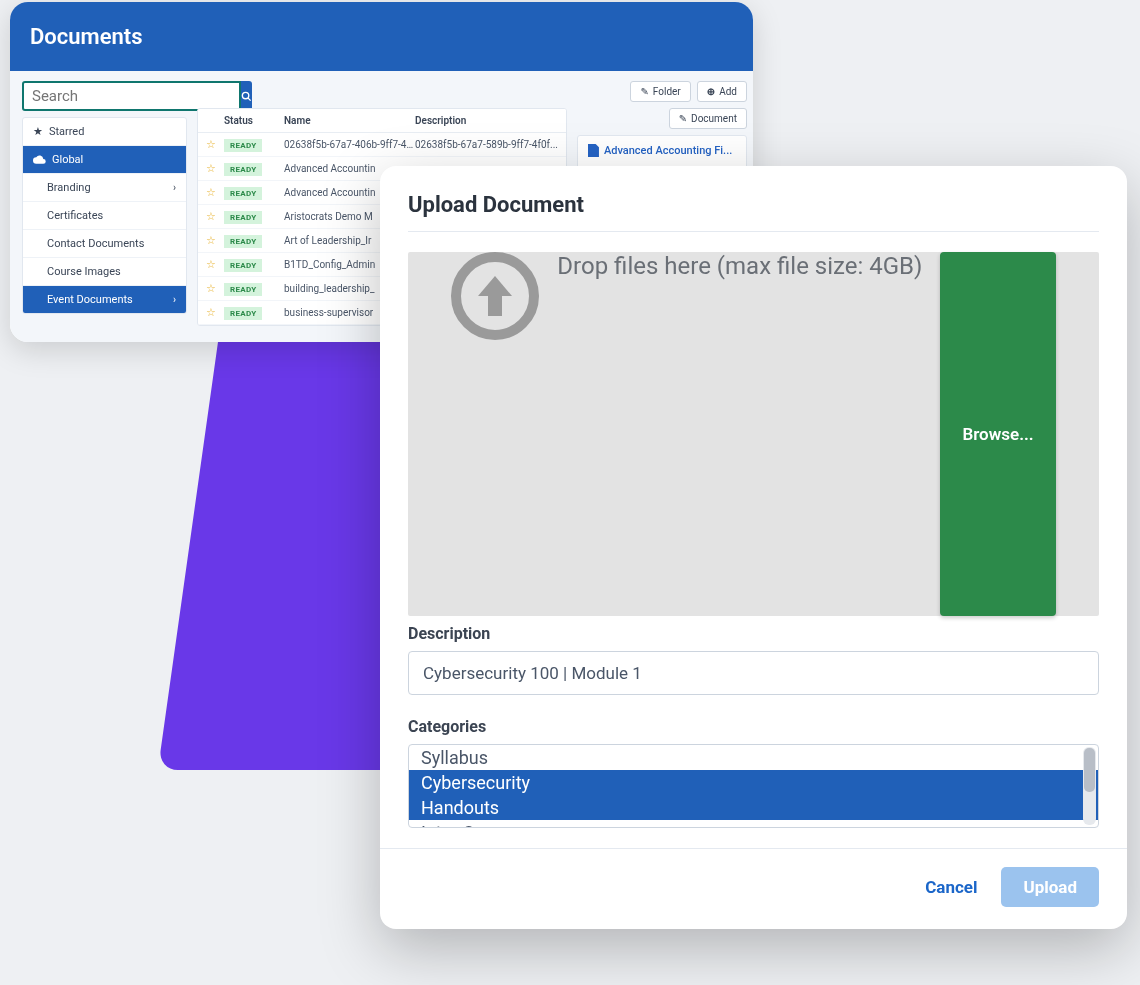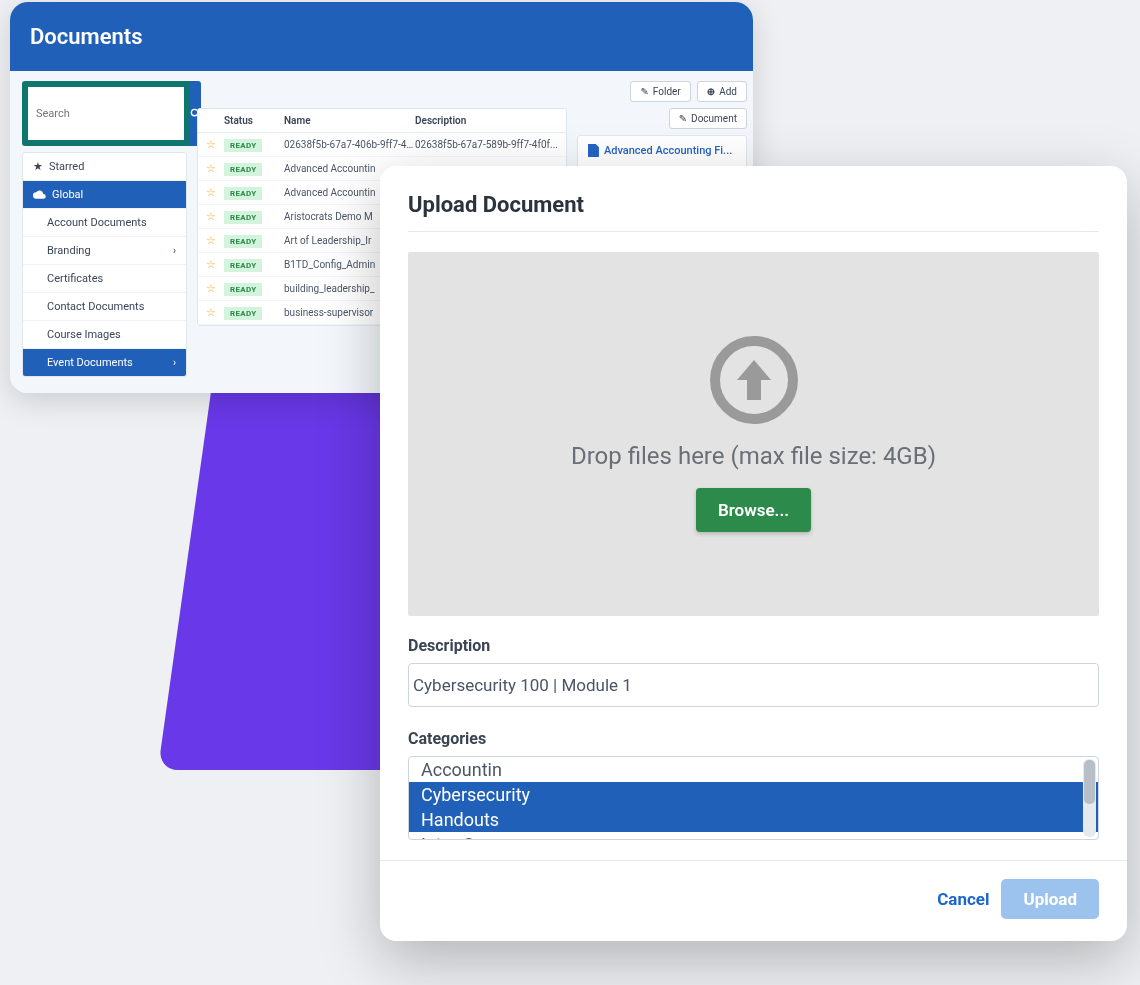--- a/index.html
+++ b/index.html
@@ -3,21 +3,21 @@
 <meta charset="utf-8">
 <style>
 *{box-sizing:border-box;margin:0;padding:0;font-family:-apple-system,BlinkMacSystemFont,"Segoe UI",Roboto,Arial,sans-serif}
 body{background:#eef0f3;width:1140px;height:985px;position:relative;overflow:hidden}
 .purple-bg{position:absolute;left:200px;top:170px;width:640px;height:600px;background:#6938e8;transform:skewX(-8deg);border-radius:20px}
 .docs-window{position:absolute;left:10px;top:2px;width:743px;background:#fff;border-radius:18px;overflow:hidden;box-shadow:0 8px 30px rgba(0,0,0,.15)}
 .docs-header{background:#2060b8;color:#fff;padding:22px 20px;font-size:22px;font-weight:600}
 .docs-body{background:#f3f6fa;padding:10px 12px 16px 12px;display:flex;gap:10px}
 .sidebar{width:165px;flex-shrink:0}
 .search-row{display:flex;margin-bottom:6px}
-.search-input{flex:1;border:6px solid #0f766e;border-radius:3px 0 0 3px;padding:20px 8px;font-size:11px;color:#5a6675}
+.search-input{flex:1;border:2px solid #0f766e;border-radius:3px 0 0 3px;padding:4px 8px;font-size:15px;color:#5a6675}
 .search-btn{width:26px;background:#2060b8;border:none;border-radius:0 3px 3px 0;color:#fff;display:flex;align-items:center;justify-content:center;cursor:pointer}
 .nav-list{background:#fff;border:1px solid #e1e7ef;border-radius:3px;overflow:hidden}
 .nav-item{padding:7px 10px;font-size:11px;color:#3a4556;border-bottom:1px solid #eef2f7;display:flex;align-items:center;gap:6px;cursor:pointer}
 .nav-item:last-child{border-bottom:none}
 .nav-item.active{background:#2060b8;color:#fff}
 .nav-item.selected{background:#2060b8;color:#fff}
 .nav-item .chev{margin-left:auto;font-size:10px}
 .nav-sub{padding-left:24px}
 .main-col{flex:1;display:flex;gap:10px}
 .table-panel{flex:1;background:#fff;border:1px solid #e1e7ef;border-radius:3px;overflow:hidden}
@@ -33,35 +33,35 @@
 .ready-badge{background:#d4f3dc;color:#2c8a4a;font-size:8px;font-weight:700;padding:2px 6px;border-radius:0;letter-spacing:.3px}
 .cell{white-space:nowrap;overflow:hidden;text-overflow:ellipsis}
 .preview-panel{width:170px;background:#fff;border:1px solid #e1e7ef;border-radius:3px;padding:8px 10px}
 .preview-title{font-size:11px;color:#2563c4;font-weight:500;display:flex;align-items:center;gap:5px;margin-bottom:8px}
 .preview-fname{font-size:10px;color:#5a6675}
 .file-icon{width:11px;height:13px;background:#2563c4;clip-path:polygon(0 0,70% 0,100% 25%,100% 100%,0 100%)}
 
 .modal{position:absolute;left:380px;top:166px;width:747px;background:#fff;border-radius:16px;box-shadow:0 20px 60px rgba(0,0,0,.25);padding:26px 28px 22px 28px}
 .modal h2{font-size:22px;font-weight:700;color:#2b333e;margin-bottom:14px}
 .modal hr{border:none;border-top:1px solid #e4e9f0;margin-bottom:20px}
-.dropzone{background:#e3e3e3;border-radius:2px;height:364px;display:flex;flex-direction:column;align-items:center;justify-content:center;gap:18px;margin-bottom:20px}
+.dropzone{background:#e3e3e3;border-radius:2px;height:364px;display:flex;flex-direction:row;justify-content:center;gap:18px;margin-bottom:8px}
 .up-circle{width:88px;height:88px;border:10px solid #9a9a9a;border-radius:50%;display:flex;align-items:center;justify-content:center}
 .up-arrow{width:34px;height:40px;position:relative}
 .up-arrow::before{content:"";position:absolute;left:50%;top:0;transform:translateX(-50%);border-left:17px solid transparent;border-right:17px solid transparent;border-bottom:20px solid #9a9a9a}
 .up-arrow::after{content:"";position:absolute;left:50%;top:18px;transform:translateX(-50%);width:14px;height:22px;background:#9a9a9a}
 .drop-text{color:#6a6f76;font-size:24px}
 .browse-btn{background:#2c8a4a;color:#fff;border:none;border-radius:4px;padding:12px 22px;font-size:17px;font-weight:600;cursor:pointer;box-shadow:0 2px 4px rgba(0,0,0,.2)}
 .field-label{font-size:16px;font-weight:700;color:#3b4452;margin-bottom:8px}
-.desc-input{width:100%;border:1px solid #ccd4de;border-radius:4px;padding:11px 4px;font-size:17px;color:#4a5668;margin-bottom:22px}
+.desc-input{width:100%;border:1px solid #ccd4de;border-radius:4px;padding:11px 14px;font-size:17px;color:#4a5668;margin-bottom:22px}
 .cat-box{border:1px solid #ccd4de;border-radius:4px;position:relative;height:84px;overflow:hidden;margin-bottom:20px}
 .cat-item{padding:2px 12px;font-size:18px;color:#4a5668;cursor:pointer}
 .cat-item.sel{background:#2060b8;color:#fff}
 .cat-scroll{position:absolute;right:2px;top:2px;bottom:2px;width:13px;background:#e6e9ed;border-radius:6px}
 .cat-thumb{position:absolute;left:1px;top:1px;width:11px;height:44px;background:#b8bec7;border-radius:5px}
-.modal-footer{display:flex;justify-content:flex-end;gap:6px;border-top:1px solid #e4e9f0;padding-top:18px;margin:0 -28px -22px -28px;padding-left:28px;padding-right:28px;padding-bottom:22px}
+.modal-footer{display:flex;justify-content:flex-end;gap:18px;border-top:1px solid #e4e9f0;padding-top:18px;margin:0 -28px -22px -28px;padding-left:28px;padding-right:28px;padding-bottom:22px}
 .btn-cancel{background:none;border:none;color:#1b66c9;font-size:17px;font-weight:700;cursor:pointer;padding:10px 6px}
 .btn-upload{background:#9bc3ee;color:#fff;border:none;border-radius:5px;font-size:17px;font-weight:700;padding:2px 22px;cursor:pointer}
 svg{display:block}
 </style>
 </head>
 <body>
 
 <div class="purple-bg"></div>
 
 <div class="docs-window">
@@ -82,23 +82,20 @@
           <span>★</span>
           <span>Starred</span>
         </div>
         <div class="nav-item active">
           <svg width="13" height="9" viewBox="0 0 24 16" fill="#fff">
               <path d="M19 16H6a6 6 0 010-12 7 7 0 0113 3 4.5 4.5 0 010 9z"></path>
             </svg>
           <span>Global</span>
         </div>
         <div class="nav-item nav-sub">
-            <span>Account Documents</span>
-          </div>
-        <div class="nav-item nav-sub">
             <span>Branding</span>
             <span class="chev">›</span>
           </div>
         <div class="nav-item nav-sub">
             <span>Certificates</span>
           </div>
         <div class="nav-item nav-sub">
             <span>Contact Documents</span>
           </div>
         <div class="nav-item nav-sub">
@@ -209,21 +206,21 @@
         <div class="up-arrow"></div>
       </div>
     <div class="drop-text">Drop files here (max file size: 4GB)</div>
     <button class="browse-btn">Browse...</button>
   </div>
   <div class="field-label">Description</div>
   <input class="desc-input" value="Cybersecurity 100 | Module 1" style="">
   <div class="field-label">Categories</div>
   <div class="cat-box">
     <div id="cats">
-        <div class="cat-item">Accountin</div>
+        <div class="cat-item">Syllabus</div>
         <div class="cat-item sel">Cybersecurity</div>
         <div class="cat-item sel">Handouts</div>
         <div class="cat-item">Intro Courses</div>
       </div>
     <div class="cat-scroll">
         <div class="cat-thumb"></div>
       </div>
   </div>
   <div class="modal-footer">
     <button class="btn-cancel">Cancel</button>

